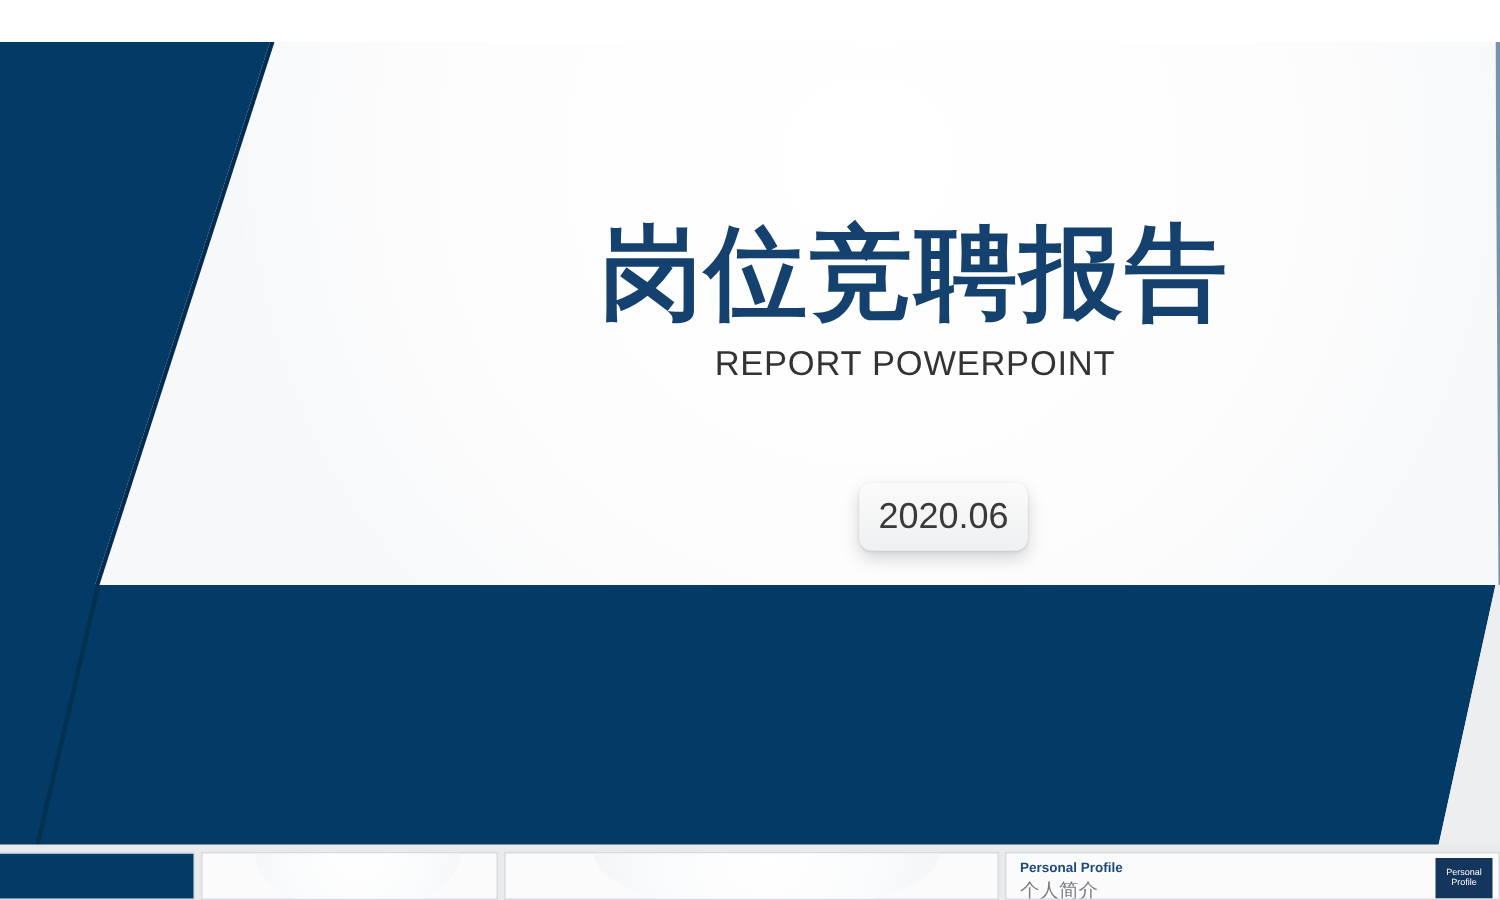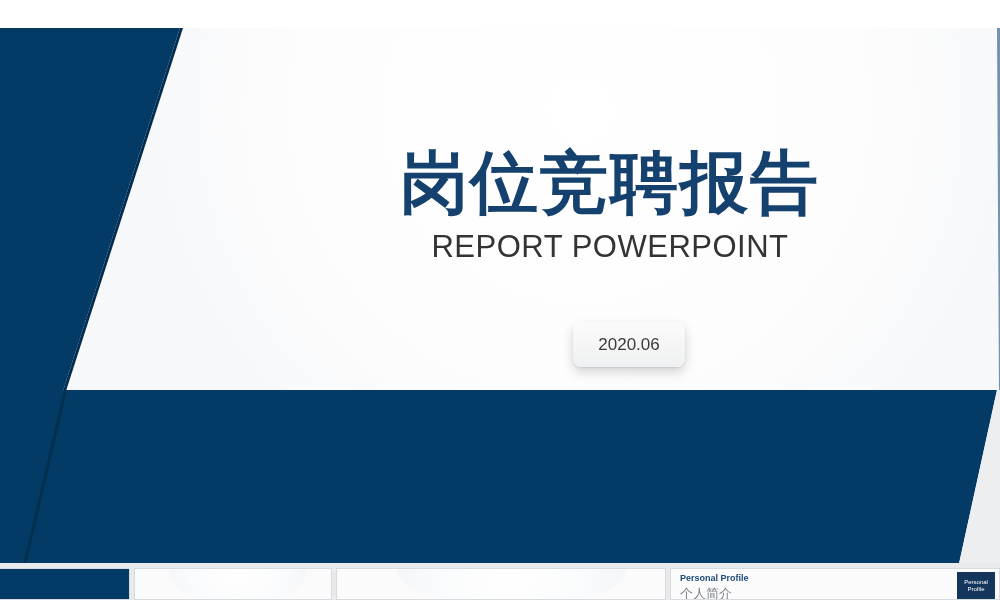--- a/index.html
+++ b/index.html
@@ -121,41 +121,41 @@
     font-size: 68px;
     line-height: 1.08;
     font-weight: bold;
     color: #15416e;
     letter-spacing: 2px;
     text-shadow: 1px 1px 0 rgba(255,255,255,.85);
     white-space: nowrap;
   }
   .slide-subtitle {
     margin: 10px 0 0 0;
-    font-size: 31px;
+    font-size: 23px;
     font-weight: normal;
     color: #333333;
     letter-spacing: .5px;
     white-space: nowrap;
   }
 
   
   .date-chip {
     position: absolute;
     left: 573px;
     top: 294px;
     width: 112px;
     height: 45px;
     border-radius: 8px;
     background: linear-gradient(180deg, #fbfbfb 0%, #eff0f1 100%);
     box-shadow: 0 5px 12px rgba(0,0,0,.17), 0 1px 2px rgba(0,0,0,.10);
     display: flex;
     align-items: center;
     justify-content: center;
-    font-size: 17px;
+    font-size: 24px;
     color: #3a3a3a;
   }
 
   
   #filmstrip {
     position: absolute;
     left: 0;
     top: 563px;
     width: 1000px;
     height: 37px;

